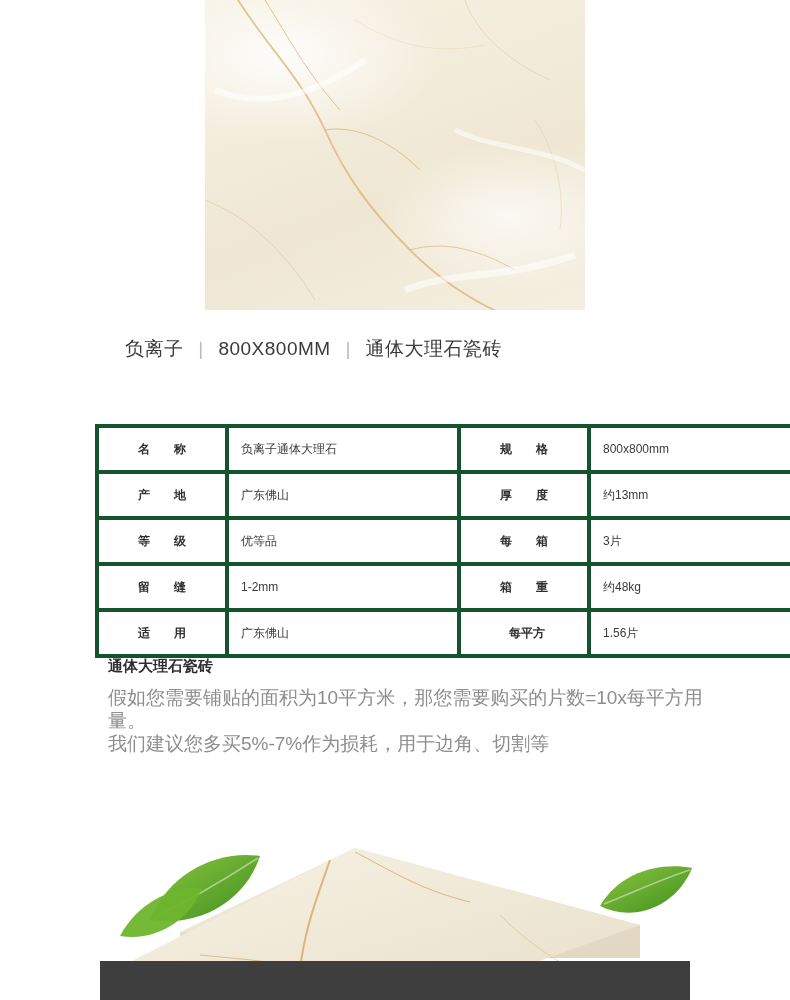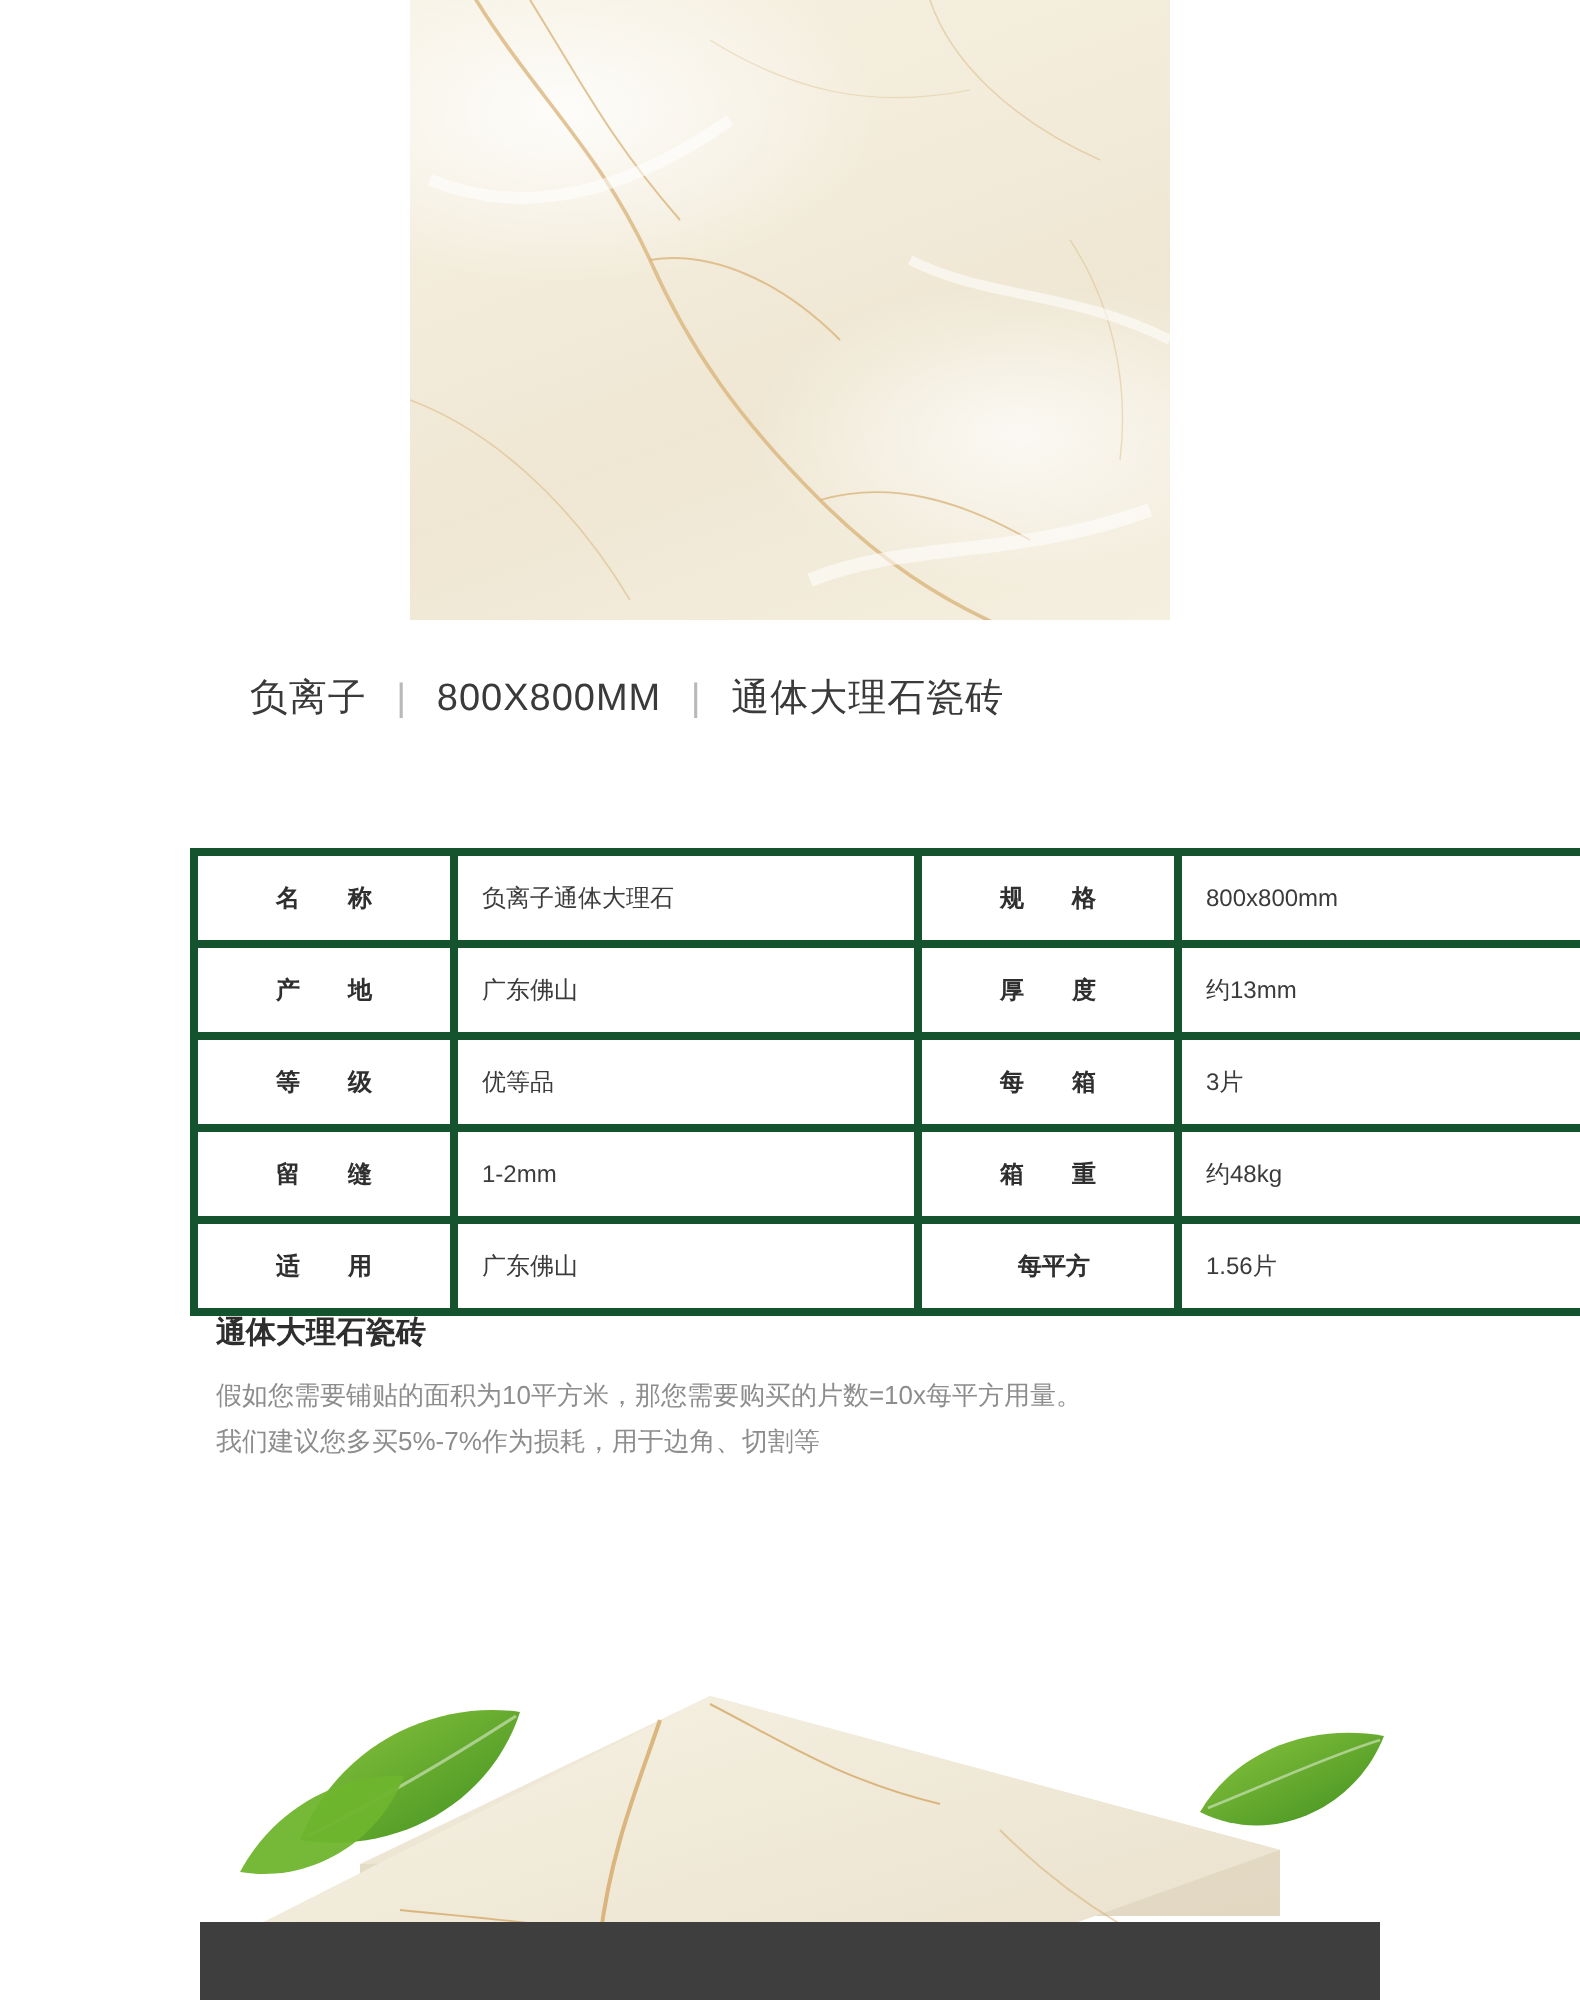--- a/index.html
+++ b/index.html
@@ -98,21 +98,21 @@
     top: 657px;
     width: 600px;
   }
   .calc-title {
     font-size: 15px;
     font-weight: bold;
     color: #2e2e2e;
     margin-bottom: 10px;
   }
   .calc-line {
-    font-size: 13px;
+    font-size: 19px;
     color: #8d8d8d;
     line-height: 23px;
   }
 
   
   .bottom-art {
     position: absolute;
     left: 0;
     top: 790px;
     width: 790px;

